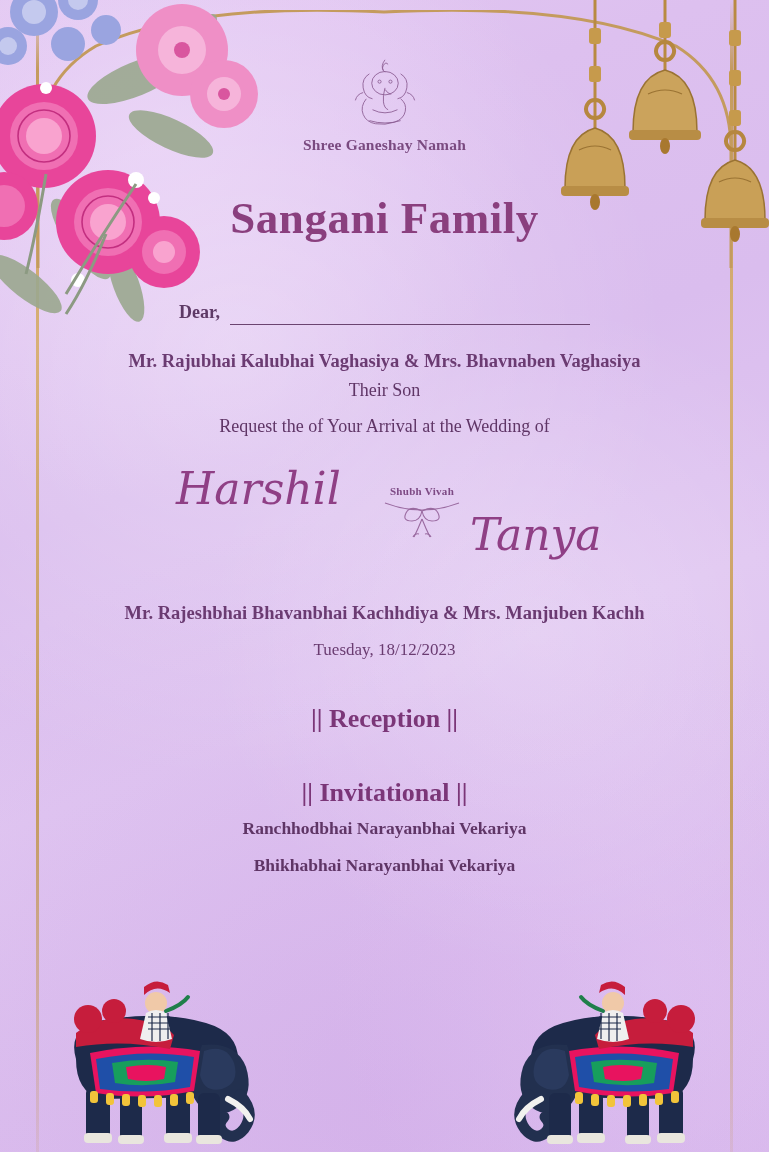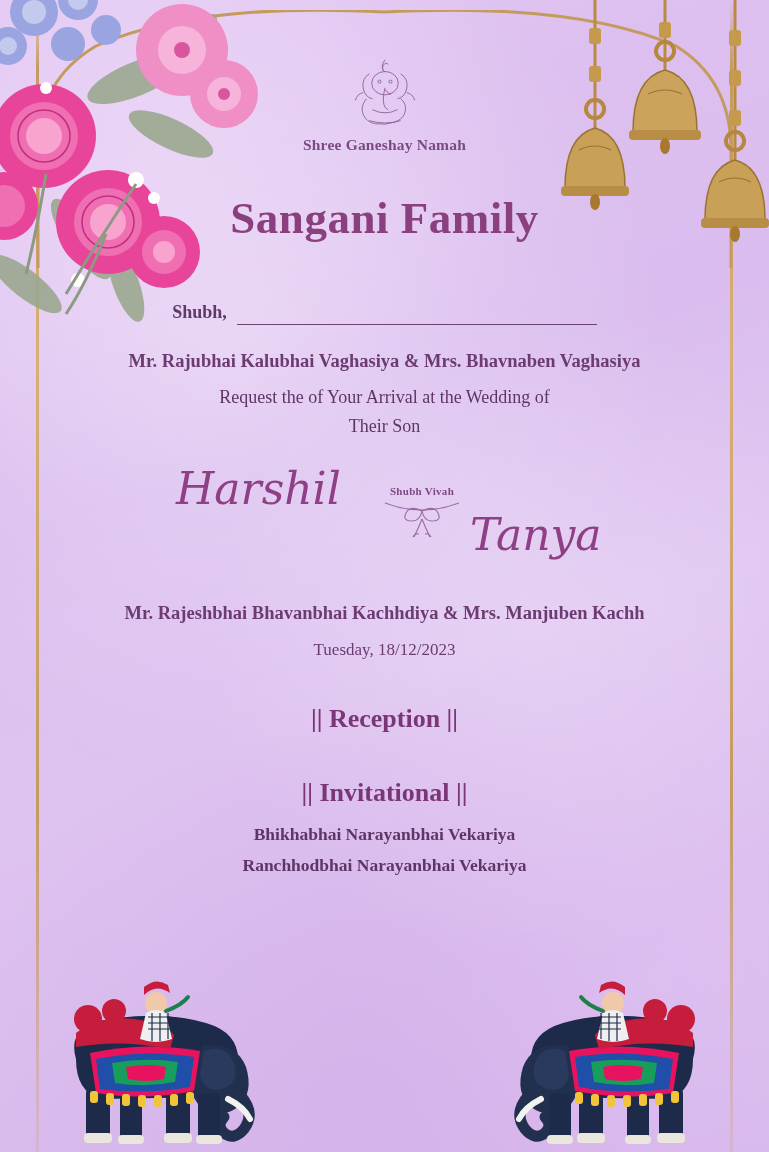--- a/index.html
+++ b/index.html
@@ -257,27 +257,27 @@
           <path d="M30 88 q20 6 40 0"></path>
         </g>
       </svg>
     </div>
 
     <div class="ganesh-text">Shree Ganeshay Namah</div>
 
     <div class="family-name">Sangani Family</div>
 
     <div class="dear-row">
-      <span class="dear-label">Shubh,</span>
+      <span class="dear-label">Dear,</span>
       <span class="dear-line"></span>
     </div>
 
     <div class="host-line">Mr. Rajubhai Kalubhai Vaghasiya &amp; Mrs. Bhavnaben Vaghasiya</div>
+    <div class="req-line small">Their Son</div>
     <div class="req-line">Request the of Your Arrival at the Wedding of</div>
-    <div class="req-line small">Their Son</div>
 
     <div class="couple">
       <div class="groom-name">Harshil</div>
       <div class="shubh">
         <div class="shubh-text">Shubh Vivah</div>
         <svg width="90" height="44" viewBox="0 0 90 44">
           <g fill="none" stroke="#9a6aa0" stroke-width="1.1">
             <path d="M8 6 q37 14 74 0"></path>
             <path d="M45 14 q-12 -6 -16 2 q-4 8 6 8 q8 0 10 -10z"></path>
             <path d="M45 14 q12 -6 16 2 q4 8 -6 8 q-8 0 -10 -10z"></path>
@@ -290,22 +290,22 @@
       </div>
       <div class="bride-name">Tanya</div>
     </div>
 
     <div class="bride-family">Mr. Rajeshbhai Bhavanbhai Kachhdiya &amp; Mrs. Manjuben Kachh</div>
     <div class="date-line">Tuesday, 18/12/2023</div>
 
     <div class="section-title">|| Reception ||</div>
 
     <div class="section-title">|| Invitational ||</div>
+    <div class="invite-name">Ranchhodbhai Narayanbhai Vekariya</div>
     <div class="invite-name first">Bhikhabhai Narayanbhai Vekariya</div>
-    <div class="invite-name">Ranchhodbhai Narayanbhai Vekariya</div>
   </div>
 
   <div class="flowers">
     <svg viewBox="0 0 300 360">
       <g>
 
         <g fill="#9aa88f" opacity="0.9">
           <ellipse cx="150" cy="95" rx="52" ry="17" transform="rotate(-22 150 95)"></ellipse>
           <ellipse cx="185" cy="150" rx="46" ry="15" transform="rotate(25 185 150)"></ellipse>
           <ellipse cx="95" cy="255" rx="48" ry="15" transform="rotate(55 95 255)"></ellipse>

